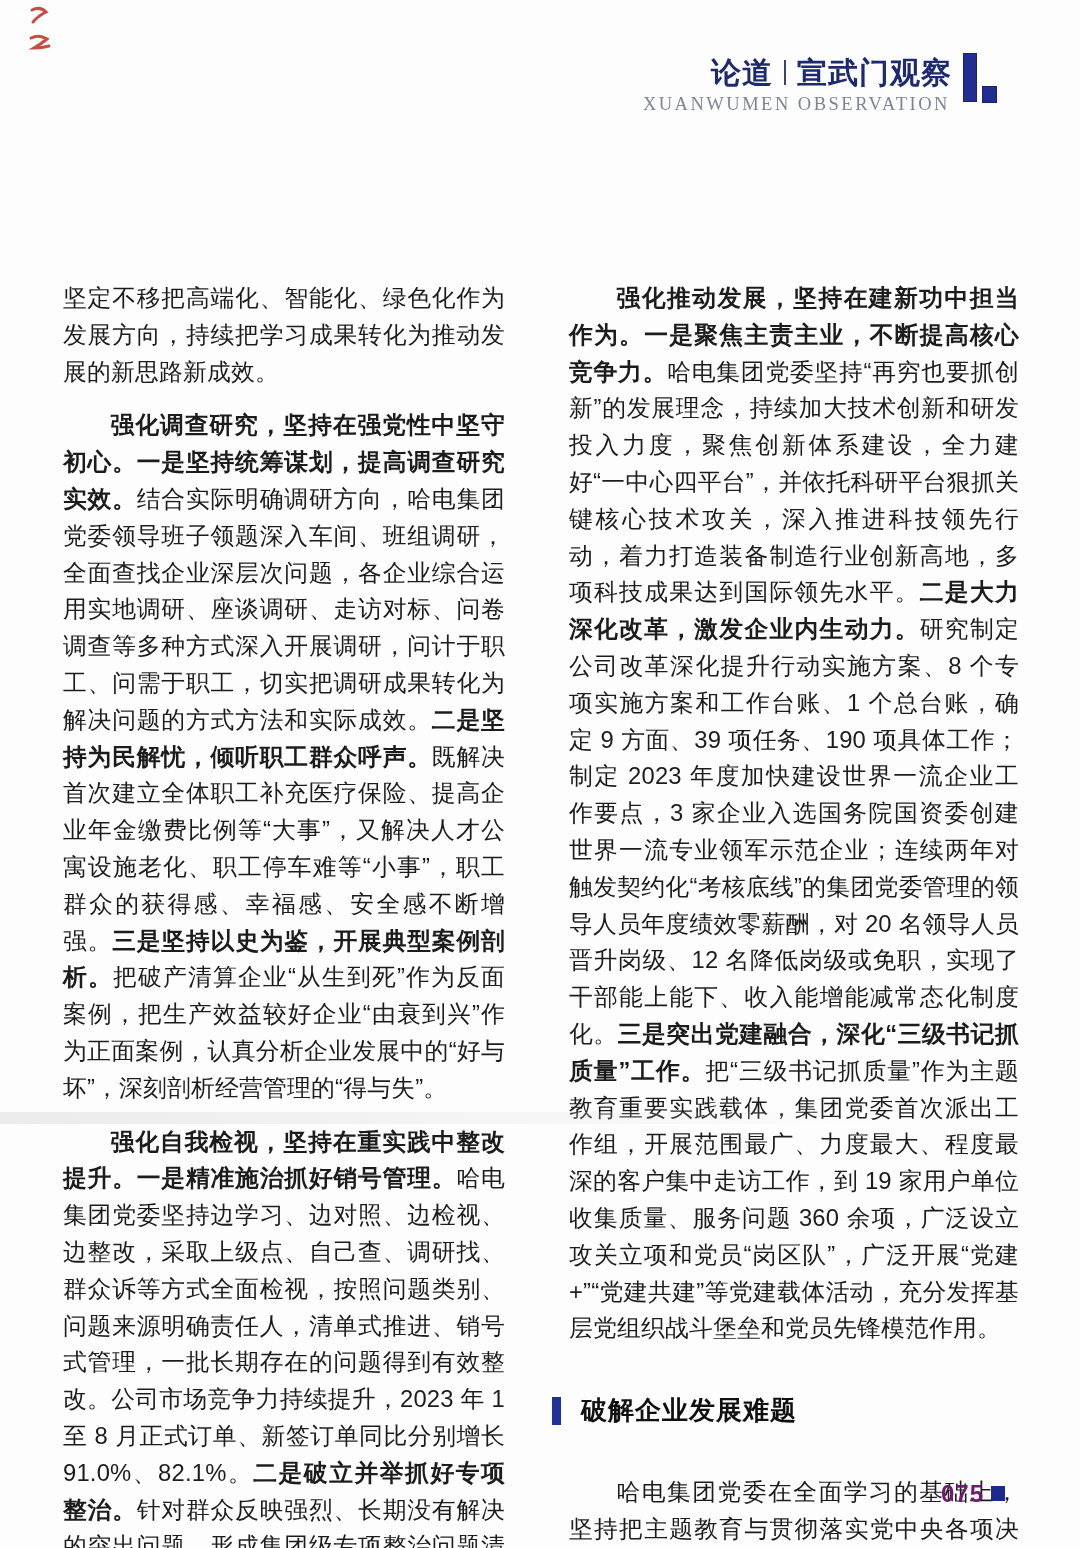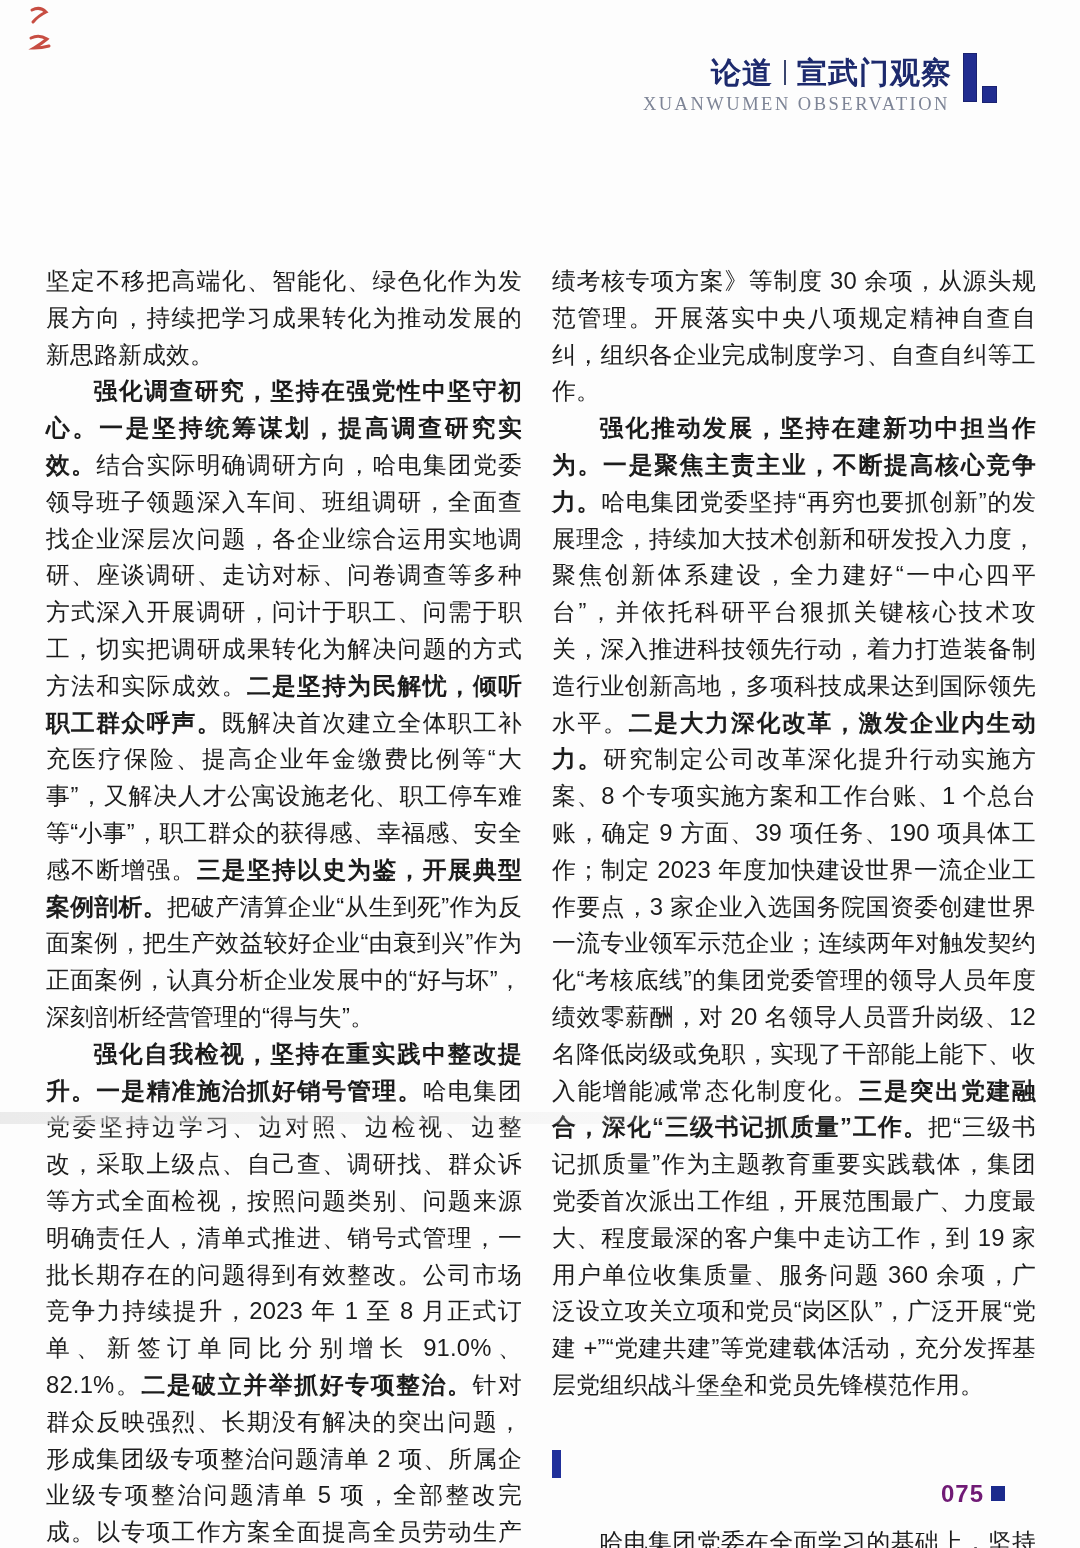--- a/index.html
+++ b/index.html
@@ -79,21 +79,21 @@
 
   
   .column {
     position: absolute;
     top: 263px;
   }
   #col-left  { left: 46px;  width: 476px; }
   #col-right { left: 552px; width: 484px; }
 
   .body-text {
-    margin: 0;
+    margin: 17px;
     font-size: 23.8px;
     line-height: 36.8px;
     text-align: justify;
     color: #1c1c1c;
     letter-spacing: 0.2px;
   }
   .body-text.indent { text-indent: 2em; }
   .b { font-weight: bold; }
 
   
@@ -163,24 +163,24 @@
   <div class="header-en">XUANWUMEN OBSERVATION</div>
   <div class="logo-bar"></div>
   <div class="logo-square"></div>
 
   <div class="column" id="col-left">
       <p class="body-text"><span>坚定不移把高端化、智能化、绿色化作为发展方向，持续把学习成果转化为推动发展的新思路新成效。</span></p>
       <p class="body-text indent"><span class="b">强化调查研究，坚持在强党性中坚守初心。一是坚持统筹谋划，提高调查研究实效。</span><span>结合实际明确调研方向，哈电集团党委领导班子领题深入车间、班组调研，全面查找企业深层次问题，各企业综合运用实地调研、座谈调研、走访对标、问卷调查等多种方式深入开展调研，问计于职工、问需于职工，切实把调研成果转化为解决问题的方式方法和实际成效。</span><span class="b">二是坚持为民解忧，倾听职工群众呼声。</span><span>既解决首次建立全体职工补充医疗保险、提高企业年金缴费比例等“大事”，又解决人才公寓设施老化、职工停车难等“小事”，职工群众的获得感、幸福感、安全感不断增强。</span><span class="b">三是坚持以史为鉴，开展典型案例剖析。</span><span>把破产清算企业“从生到死”作为反面案例，把生产效益较好企业“由衰到兴”作为正面案例，认真分析企业发展中的“好与坏”，深刻剖析经营管理的“得与失”。</span></p>
       <p class="body-text indent"><span class="b">强化自我检视，坚持在重实践中整改提升。一是精准施治抓好销号管理。</span><span>哈电集团党委坚持边学习、边对照、边检视、边整改，采取上级点、自己查、调研找、群众诉等方式全面检视，按照问题类别、问题来源明确责任人，清单式推进、销号式管理，一批长期存在的问题得到有效整改。公司市场竞争力持续提升，2023 年 1 至 8 月正式订单、新签订单同比分别增长 91.0%、82.1%。</span><span class="b">二是破立并举抓好专项整治。</span><span>针对群众反映强烈、长期没有解决的突出问题，形成集团级专项整治问题清单 2 项、所属企业级专项整治问题清单 5 项，全部整改完成。以专项工作方案全面提高全员劳动生产率，截至 8 月底，全员劳动生产率同比提升 11.4%。</span></p>
     </div>
   <div class="column" id="col-right">
-      <p class="body-text"><span>绩考核专项方案》等制度 30 余项，从源头规范管理。开展落实中央八项规定精神自查自纠，组织各企业完成制度学习、自查自纠等工作。</span></p>
       <p class="body-text indent"><span class="b">强化推动发展，坚持在建新功中担当作为。一是聚焦主责主业，不断提高核心竞争力。</span><span>哈电集团党委坚持“再穷也要抓创新”的发展理念，持续加大技术创新和研发投入力度，聚焦创新体系建设，全力建好“一中心四平台”，并依托科研平台狠抓关键核心技术攻关，深入推进科技领先行动，着力打造装备制造行业创新高地，多项科技成果达到国际领先水平。</span><span class="b">二是大力深化改革，激发企业内生动力。</span><span>研究制定公司改革深化提升行动实施方案、8 个专项实施方案和工作台账、1 个总台账，确定 9 方面、39 项任务、190 项具体工作；制定 2023 年度加快建设世界一流企业工作要点，3 家企业入选国务院国资委创建世界一流专业领军示范企业；连续两年对触发契约化“考核底线”的集团党委管理的领导人员年度绩效零薪酬，对 20 名领导人员晋升岗级、12 名降低岗级或免职，实现了干部能上能下、收入能增能减常态化制度化。</span><span class="b">三是突出党建融合，深化“三级书记抓质量”工作。</span><span>把“三级书记抓质量”作为主题教育重要实践载体，集团党委首次派出工作组，开展范围最广、力度最大、程度最深的客户集中走访工作，到 19 家用户单位收集质量、服务问题 360 余项，广泛设立攻关立项和党员“岗区队”，广泛开展“党建 +”“党建共建”等党建载体活动，充分发挥基层党组织战斗堡垒和党员先锋模范作用。</span></p>
       <div class="section-heading">
         <span class="heading-bar"></span>
+        <span class="heading-text">破解企业发展难题</span>
       </div>
       <p class="body-text indent"><span>哈电集团党委在全面学习的基础上，坚持把主题教育与贯彻落实党中央各项决策部署相结合、与解决</span></p>
     </div>
 
   <div class="page-number">075</div>
   <div class="footer-square"></div>
 
   <div class="scan-shade"></div>
 </div>
 

